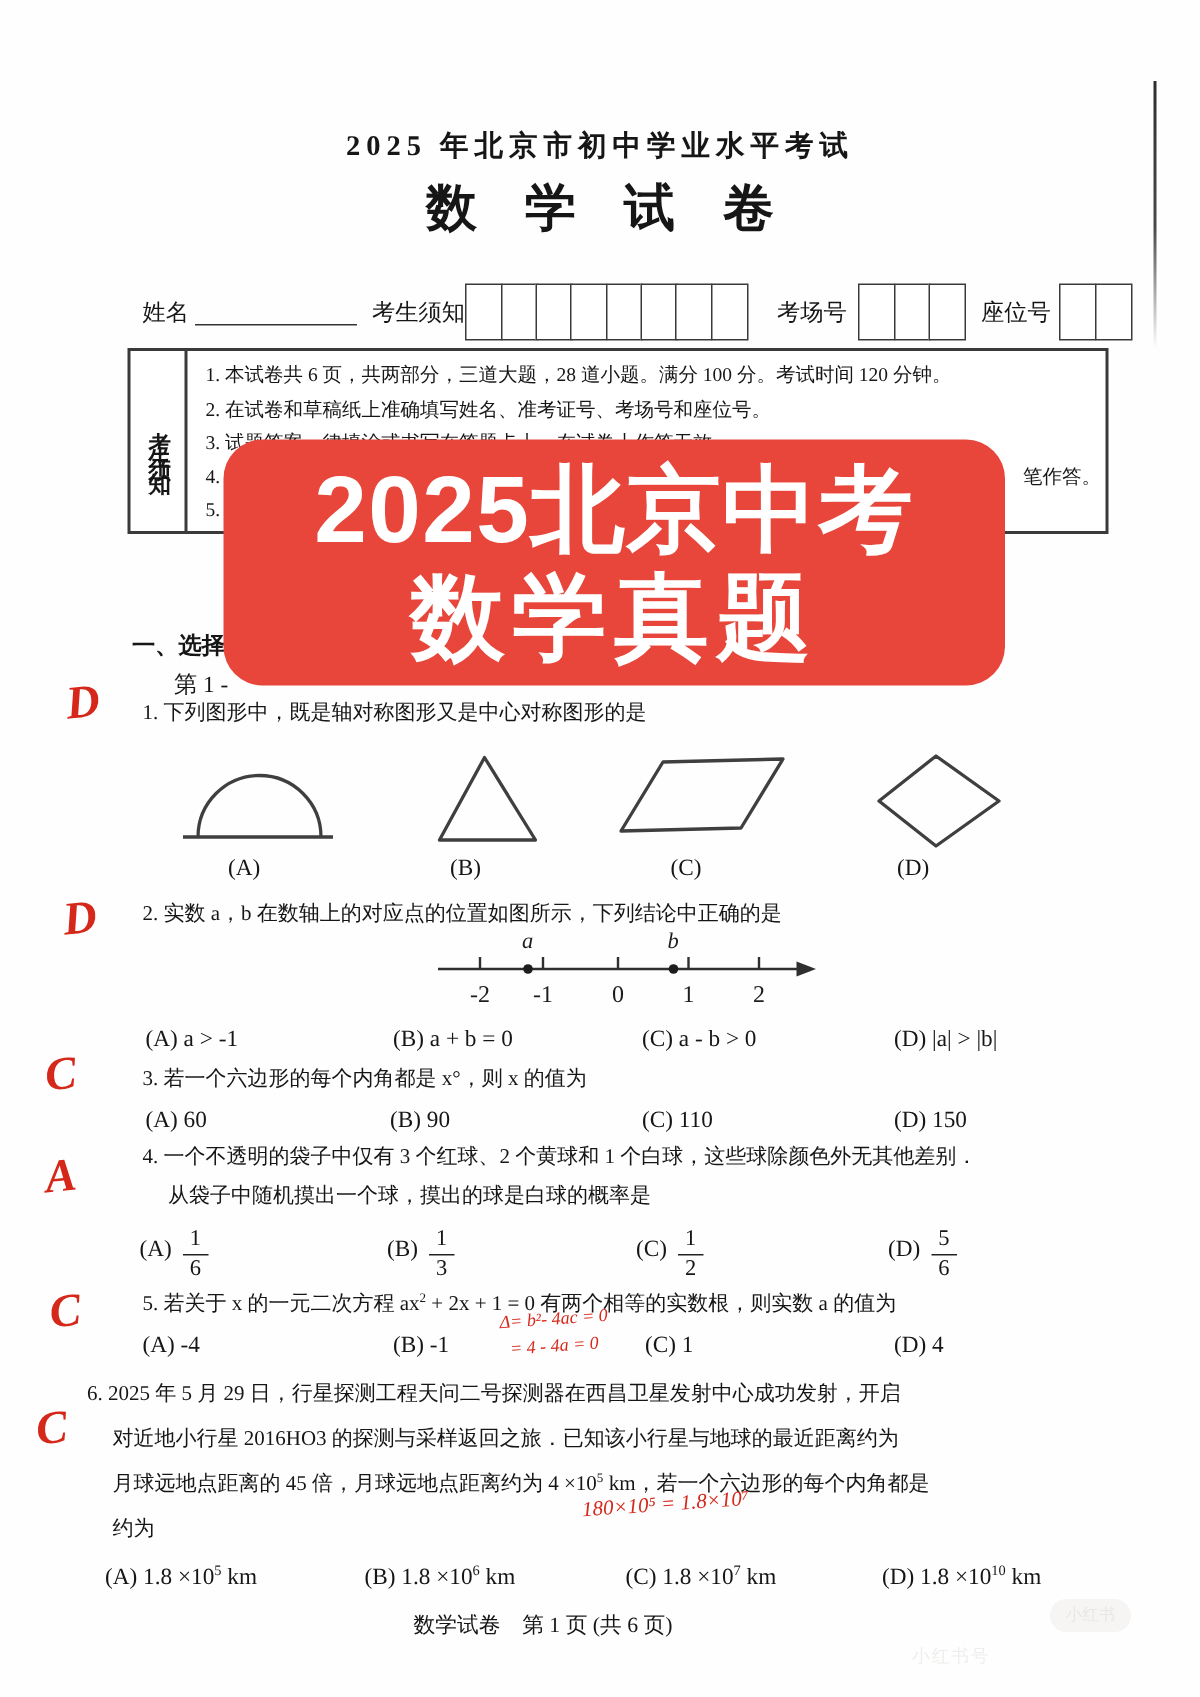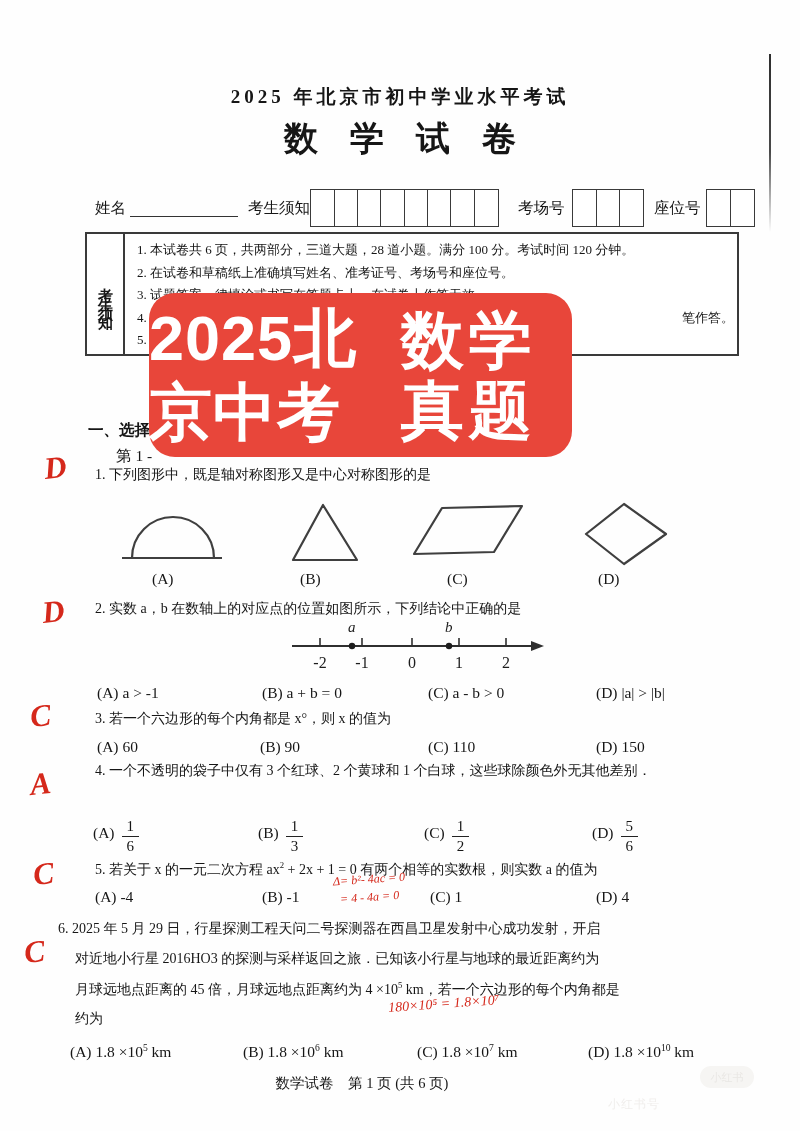--- a/index.html
+++ b/index.html
@@ -21,22 +21,22 @@
           border:2px solid #3a3a3a;display:flex;background:#fff;}
   .notice-side{width:36px;border-right:2px solid #3a3a3a;display:flex;
                align-items:center;justify-content:center;}
   .notice-side span{writing-mode:vertical-rl;text-orientation:upright;
                     font-weight:bold;font-size:15px;letter-spacing:9px;}
   .notice-items{flex:1;padding:5px 8px 4px 12px;font-size:13px;line-height:22.6px;
                 white-space:nowrap;position:relative;overflow:hidden;}
   .nline{position:relative;}
   .frag-right{position:absolute;left:545px;top:0;}
 
-  .badge{position:absolute;left:149px;top:293px;width:423px;height:164px;background:#e8463a;
-         border-radius:26px;z-index:5;display:flex;flex-direction:row;align-items:center;
+  .badge{position:absolute;left:149px;top:293px;width:521px;height:164px;background:#e8463a;
+         border-radius:26px;z-index:5;display:flex;flex-direction:column;align-items:center;
          justify-content:center;color:#fff;font-weight:900;
          font-family:"Liberation Sans","DejaVu Sans",sans-serif;}
   .badge .l1{font-size:63px;line-height:74px;letter-spacing:1px;}
   .badge .l2{font-size:63px;line-height:70px;letter-spacing:5px;}
 
   .section-title{position:absolute;left:88px;top:420px;font-size:15.5px;font-weight:bold;white-space:nowrap;}
   .section-sub{position:absolute;left:116px;top:446px;font-size:15.5px;white-space:nowrap;}
 
   .stem{position:absolute;font-size:14px;white-space:nowrap;}
   .mark{position:absolute;color:#d5281b;font-size:31px;font-style:italic;font-weight:bold;
@@ -184,20 +184,21 @@
   <div class="stem" style="left:95px;top:710px">3. 若一个六边形的每个内角都是 x°，则 x 的值为</div>
   <div class="optrow" style="top:738px">
     <span class="opt" style="left:97px">(A) 60</span>
     <span class="opt" style="left:260px">(B) 90</span>
     <span class="opt" style="left:428px">(C) 110</span>
     <span class="opt" style="left:596px">(D) 150</span>
   </div>
 
   <div class="mark" style="left:30px;top:768px">A</div>
   <div class="stem" style="left:95px;top:762px">4. 一个不透明的袋子中仅有 3 个红球、2 个黄球和 1 个白球，这些球除颜色外无其他差别．</div>
+  <div class="stem" style="left:112px;top:788px">从袋子中随机摸出一个球，摸出的球是白球的概率是</div>
   <div class="optrow" style="top:818px;height:44px">
     <span class="opt" style="left:93px"><span>(A)</span><span class="frac"><span class="num">1</span><span class="den">6</span></span></span>
     <span class="opt" style="left:258px"><span>(B)</span><span class="frac"><span class="num">1</span><span class="den">3</span></span></span>
     <span class="opt" style="left:424px"><span>(C)</span><span class="frac"><span class="num">1</span><span class="den">2</span></span></span>
     <span class="opt" style="left:592px"><span>(D)</span><span class="frac"><span class="num">5</span><span class="den">6</span></span></span>
   </div>
 
   <div class="mark" style="left:33px;top:858px">C</div>
   <div class="stem" style="left:95px;top:860px">
     <span>5. 若关于 x 的一元二次方程 ax</span><sup>2</sup><span> + 2x + 1 = 0 有两个相等的实数根，则实数 a 的值为</span>

